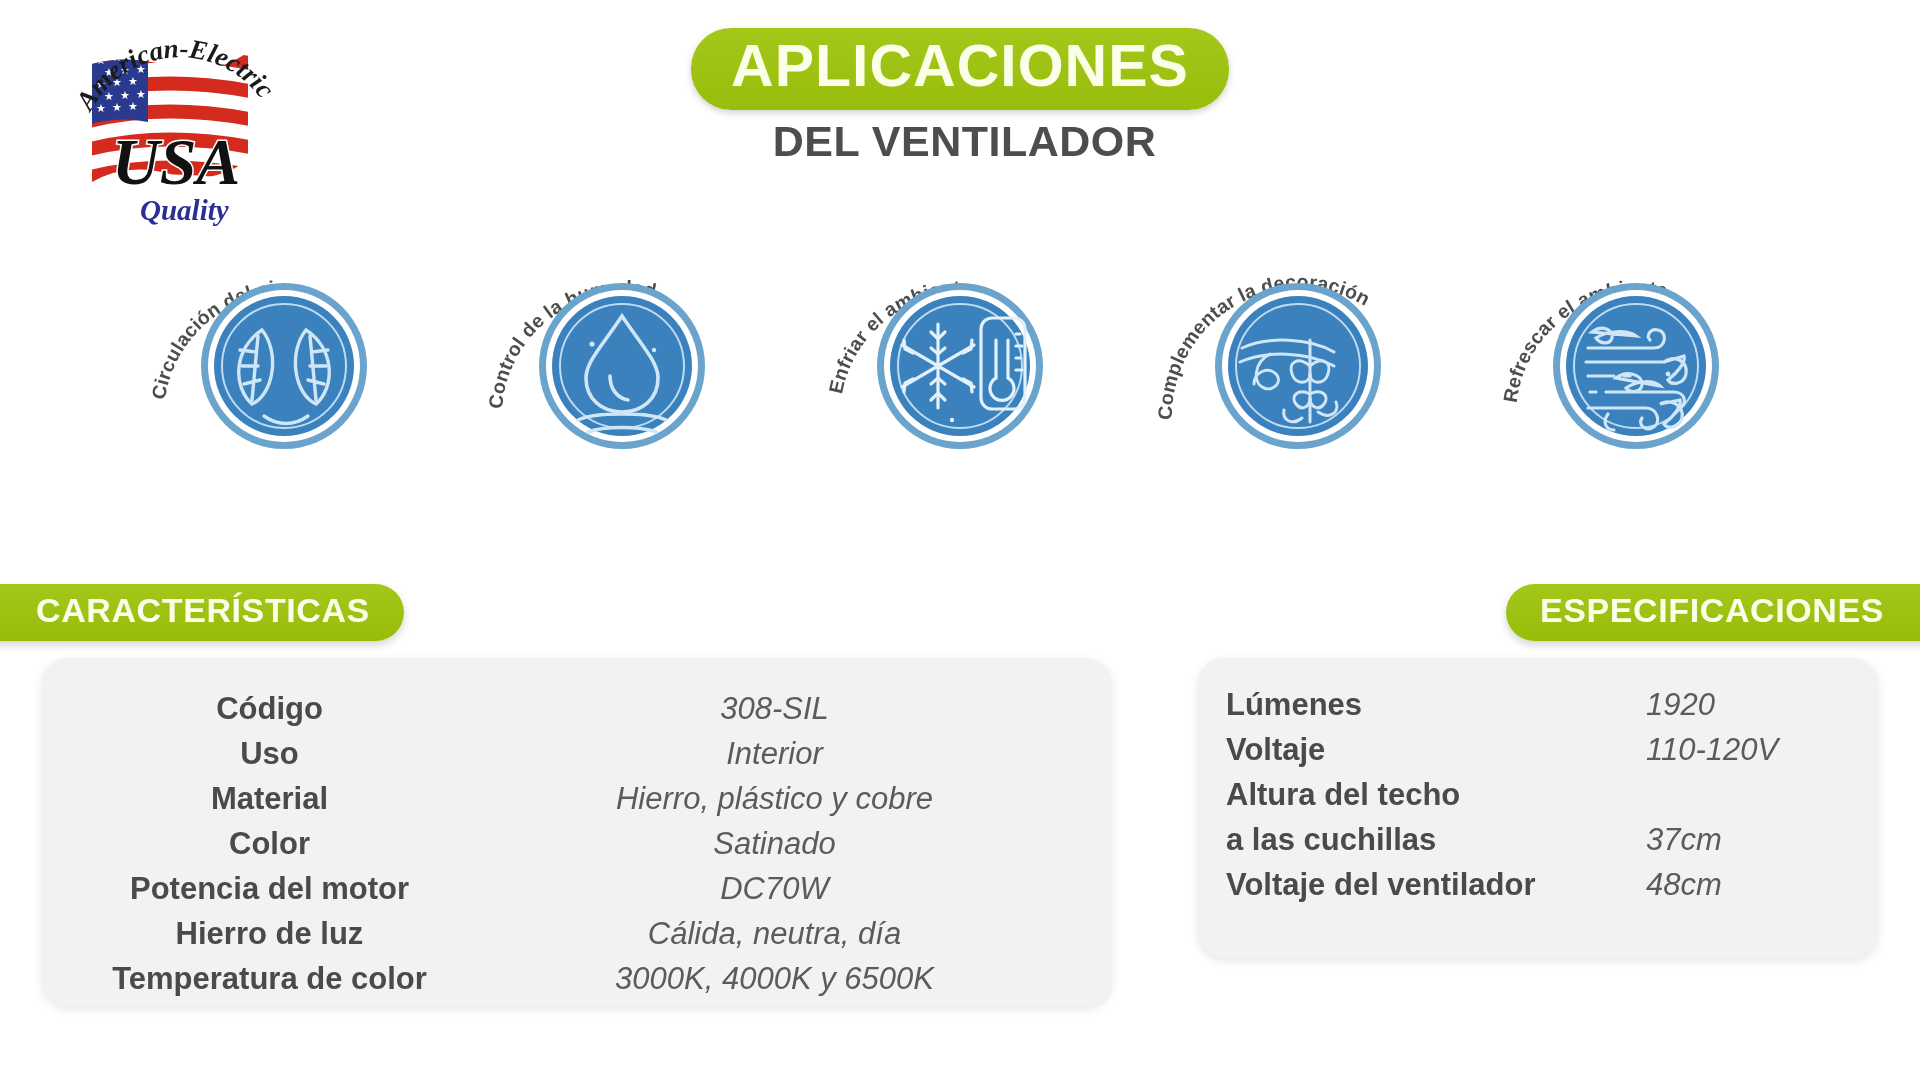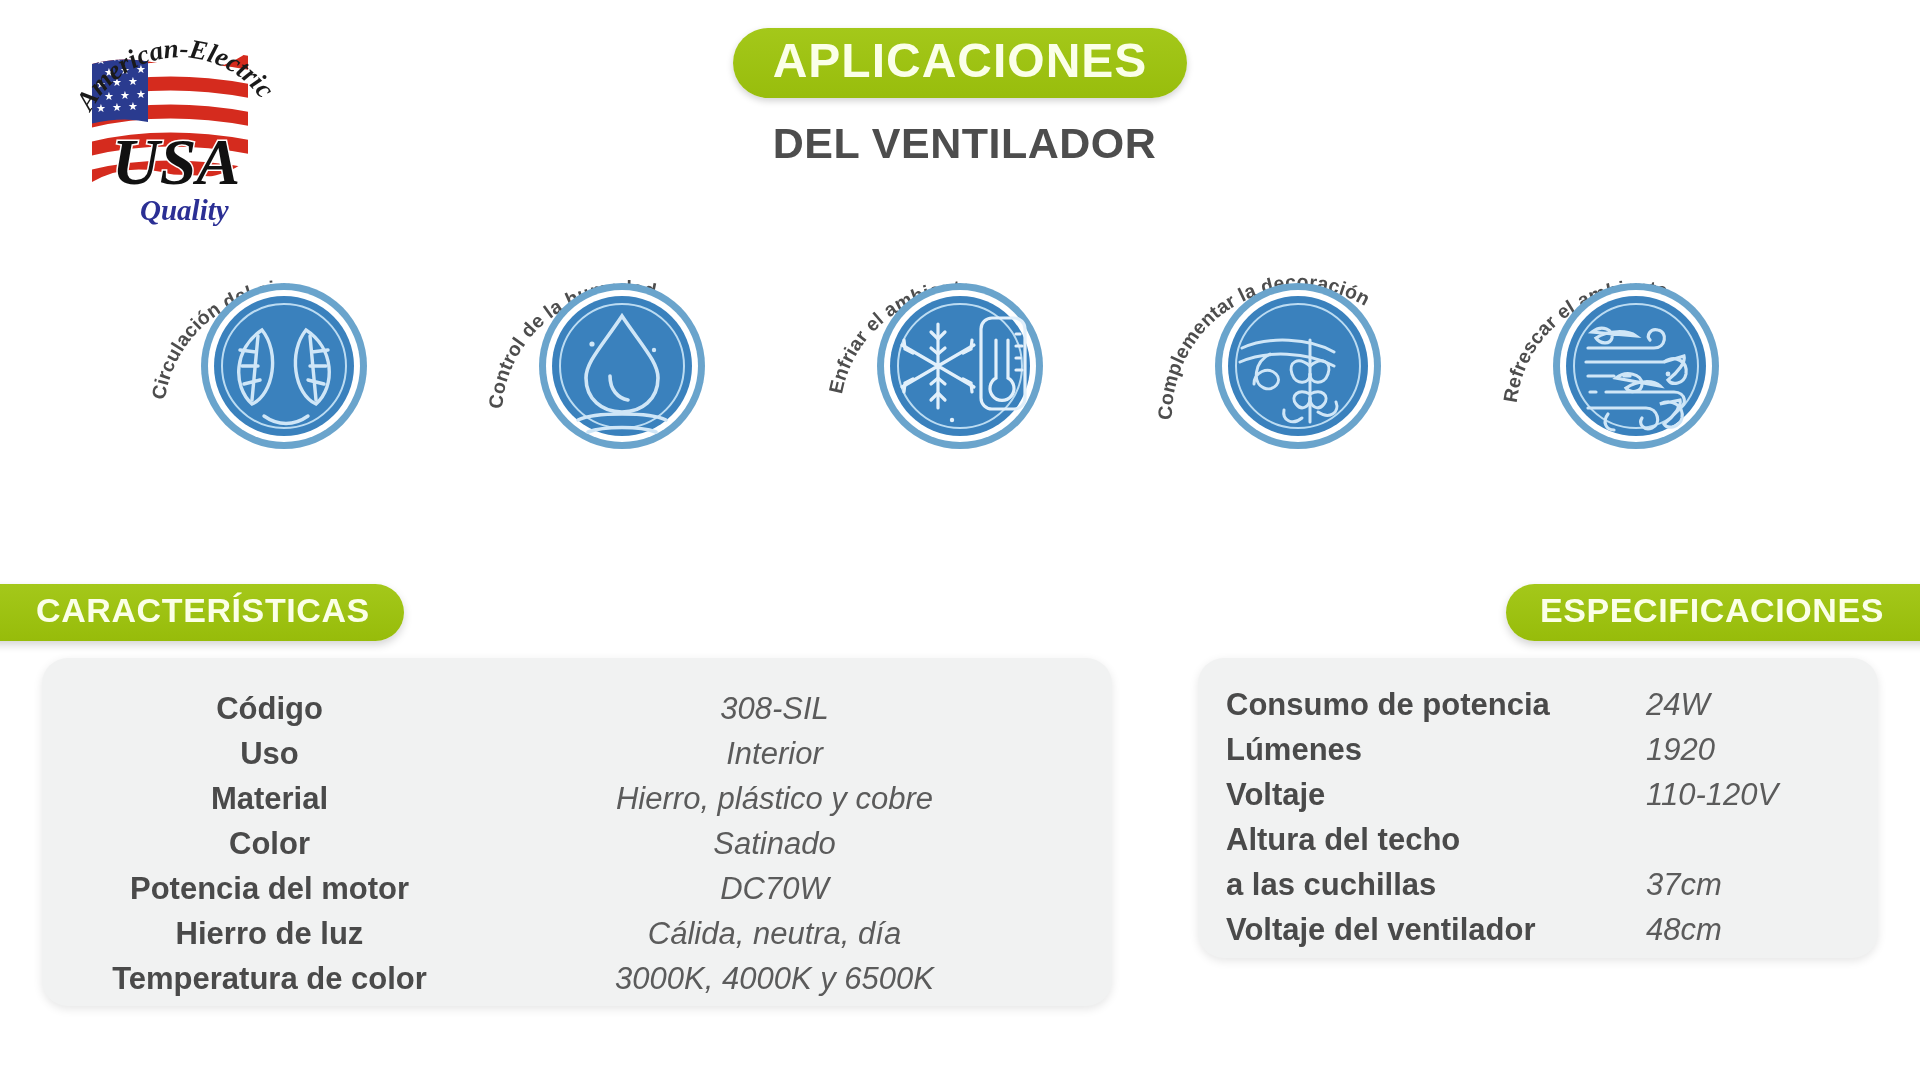--- a/index.html
+++ b/index.html
@@ -16,28 +16,28 @@
   #logo-svg { width:260px; height:220px; display:block; }
 
   
   #header-block { position:absolute; left:0; top:28px; width:1920px; text-align:center; }
   .green-pill {
     display:inline-block;
     background:linear-gradient(180deg,#a4c81a 0%,#98bd0c 100%);
     color:#fbffe8;
     border-radius:40px;
     padding:8px 40px 12px 40px;
-    font-size:48px;
+    font-size:59px;
     font-weight:bold;
     letter-spacing:1px;
     line-height:1.05;
     box-shadow:0 3px 7px rgba(0,0,0,.18);
   }
   #header-sub {
-    margin-top:21px;
+    margin-top:7px;
     font-size:43px;
     font-weight:bold;
     color:#4d4d4d;
     letter-spacing:.5px;
     padding-left:9px;
   }
 
   
   #icon-row {
     position:absolute; left:0; top:244px; width:1920px; height:230px;
@@ -336,24 +336,20 @@
           <td class="val">3000K, 4000K y 6500K</td>
         </tr>
       </tbody>
   </table>
 </div>
 
 <div class="panel" id="espec-panel">
   <table class="spec-table">
     <tbody>
         <tr>
-          <td class="lbl">Consumo de potencia</td>
-          <td class="val">24W</td>
-        </tr>
-        <tr>
           <td class="lbl">Lúmenes</td>
           <td class="val">1920</td>
         </tr>
         <tr>
           <td class="lbl">Voltaje</td>
           <td class="val">110-120V</td>
         </tr>
         <tr>
           <td class="lbl">Altura del techo</td>
           <td class="val"></td>

